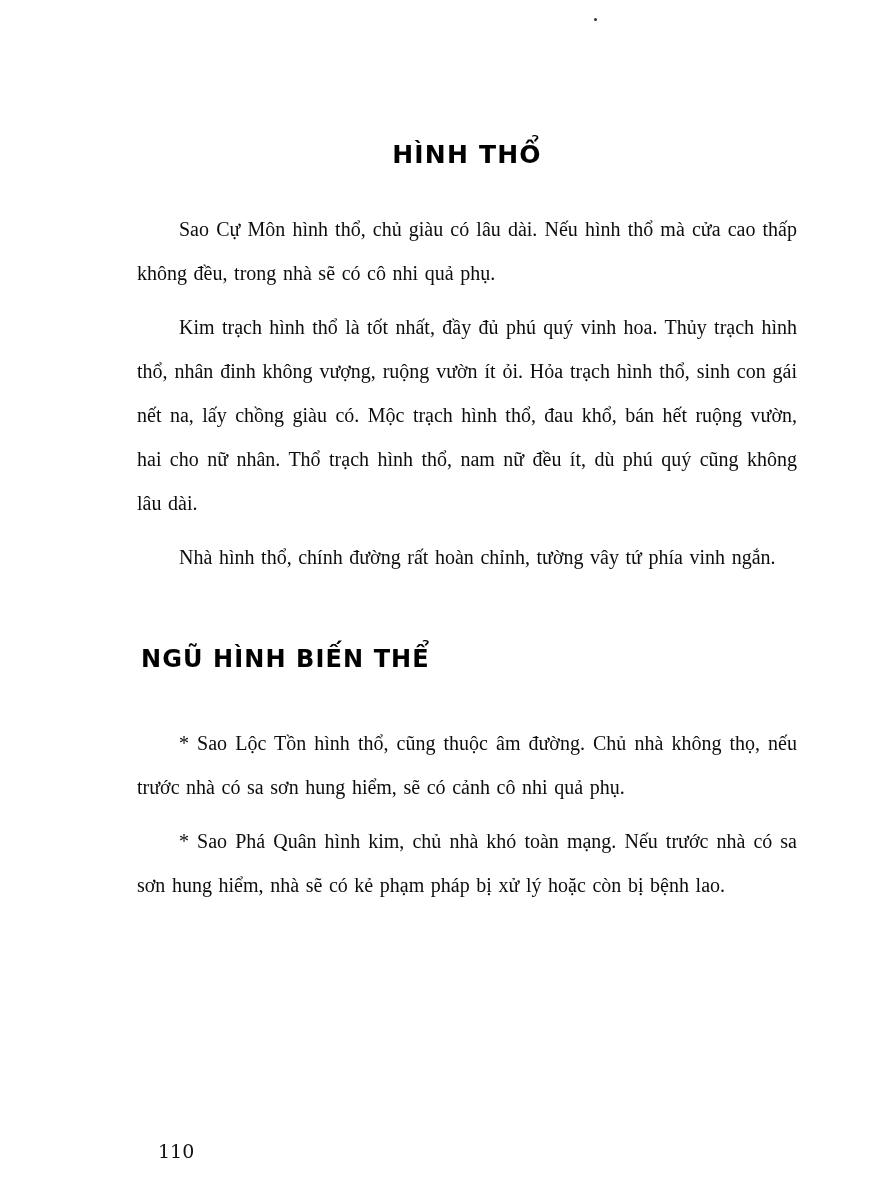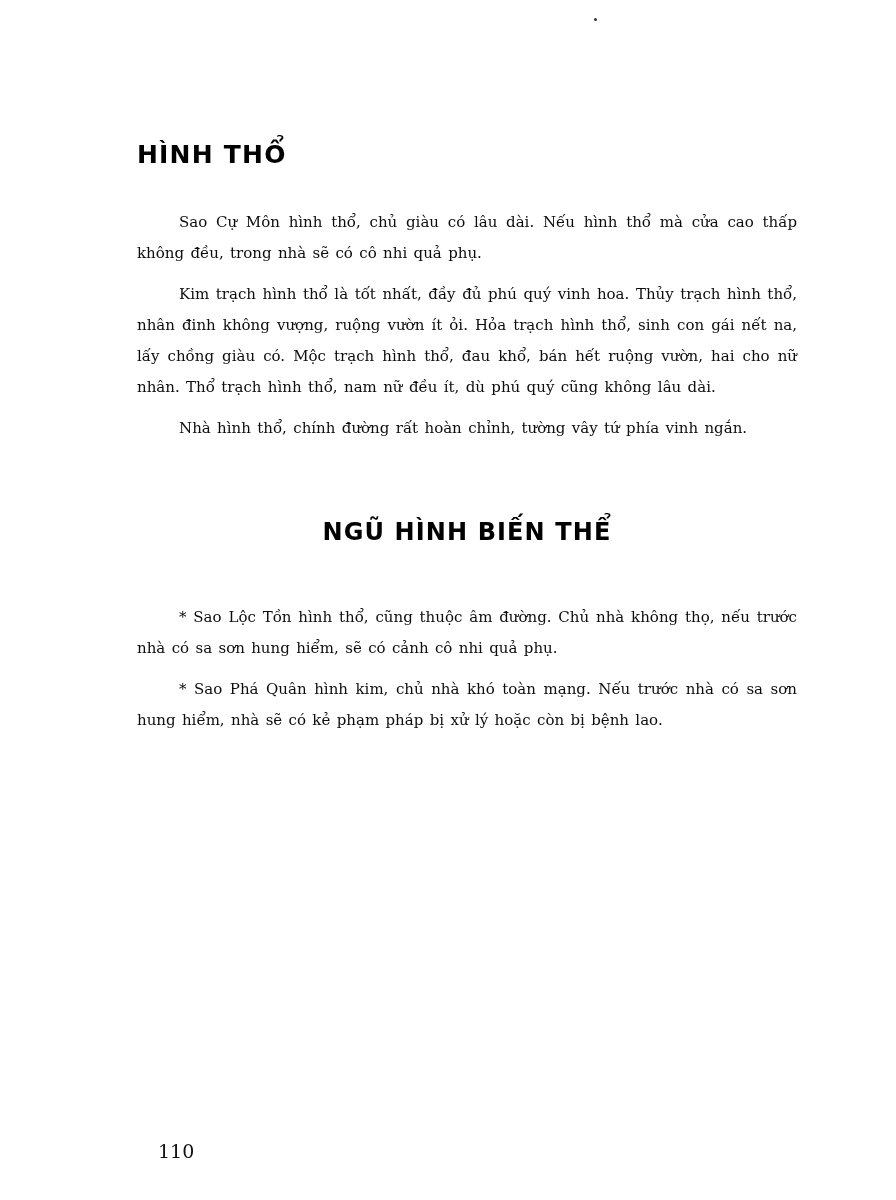--- a/index.html
+++ b/index.html
@@ -35,45 +35,46 @@
     position: absolute;
     left: 137px;
     top: 140px;
     width: 660px;
   }
   h1.heading {
     font-family: "DejaVu Sans", sans-serif;
     font-weight: bold;
     font-size: 25px;
     letter-spacing: 1.2px;
-    text-align: left;
+    text-align: center;
     margin: 0 0 0 0;
     padding: 0;
     color: #000;
   }
   h2.heading-2 {
     font-family: "DejaVu Sans", sans-serif;
     font-weight: bold;
     font-size: 24px;
     letter-spacing: 1.1px;
-    text-align: center;
-    margin: 12px;
+    text-align: left;
+    margin: 4px;
     padding: 0;
     color: #000;
   }
   .spacer-after-h1 { height: 38px; }
   .spacer-before-h2 { height: 52px; }
   .spacer-after-h2 { height: 44px; }
   p.para {
-    font-size: 15px;
-    line-height: 31px;
+    font-size: 20px;
+    line-height: 44px;
     text-align: justify;
     margin: 0 0 10px 0;
     text-indent: 42px;
     word-spacing: 1.6px;
+    font-family: Liberation Serif, serif;
   }
   p.para.indent-wide {
     text-indent: 82px;
   }
   p.para.bullet {
     text-indent: 42px;
   }
   .folio {
     position: absolute;
     left: 150px;

